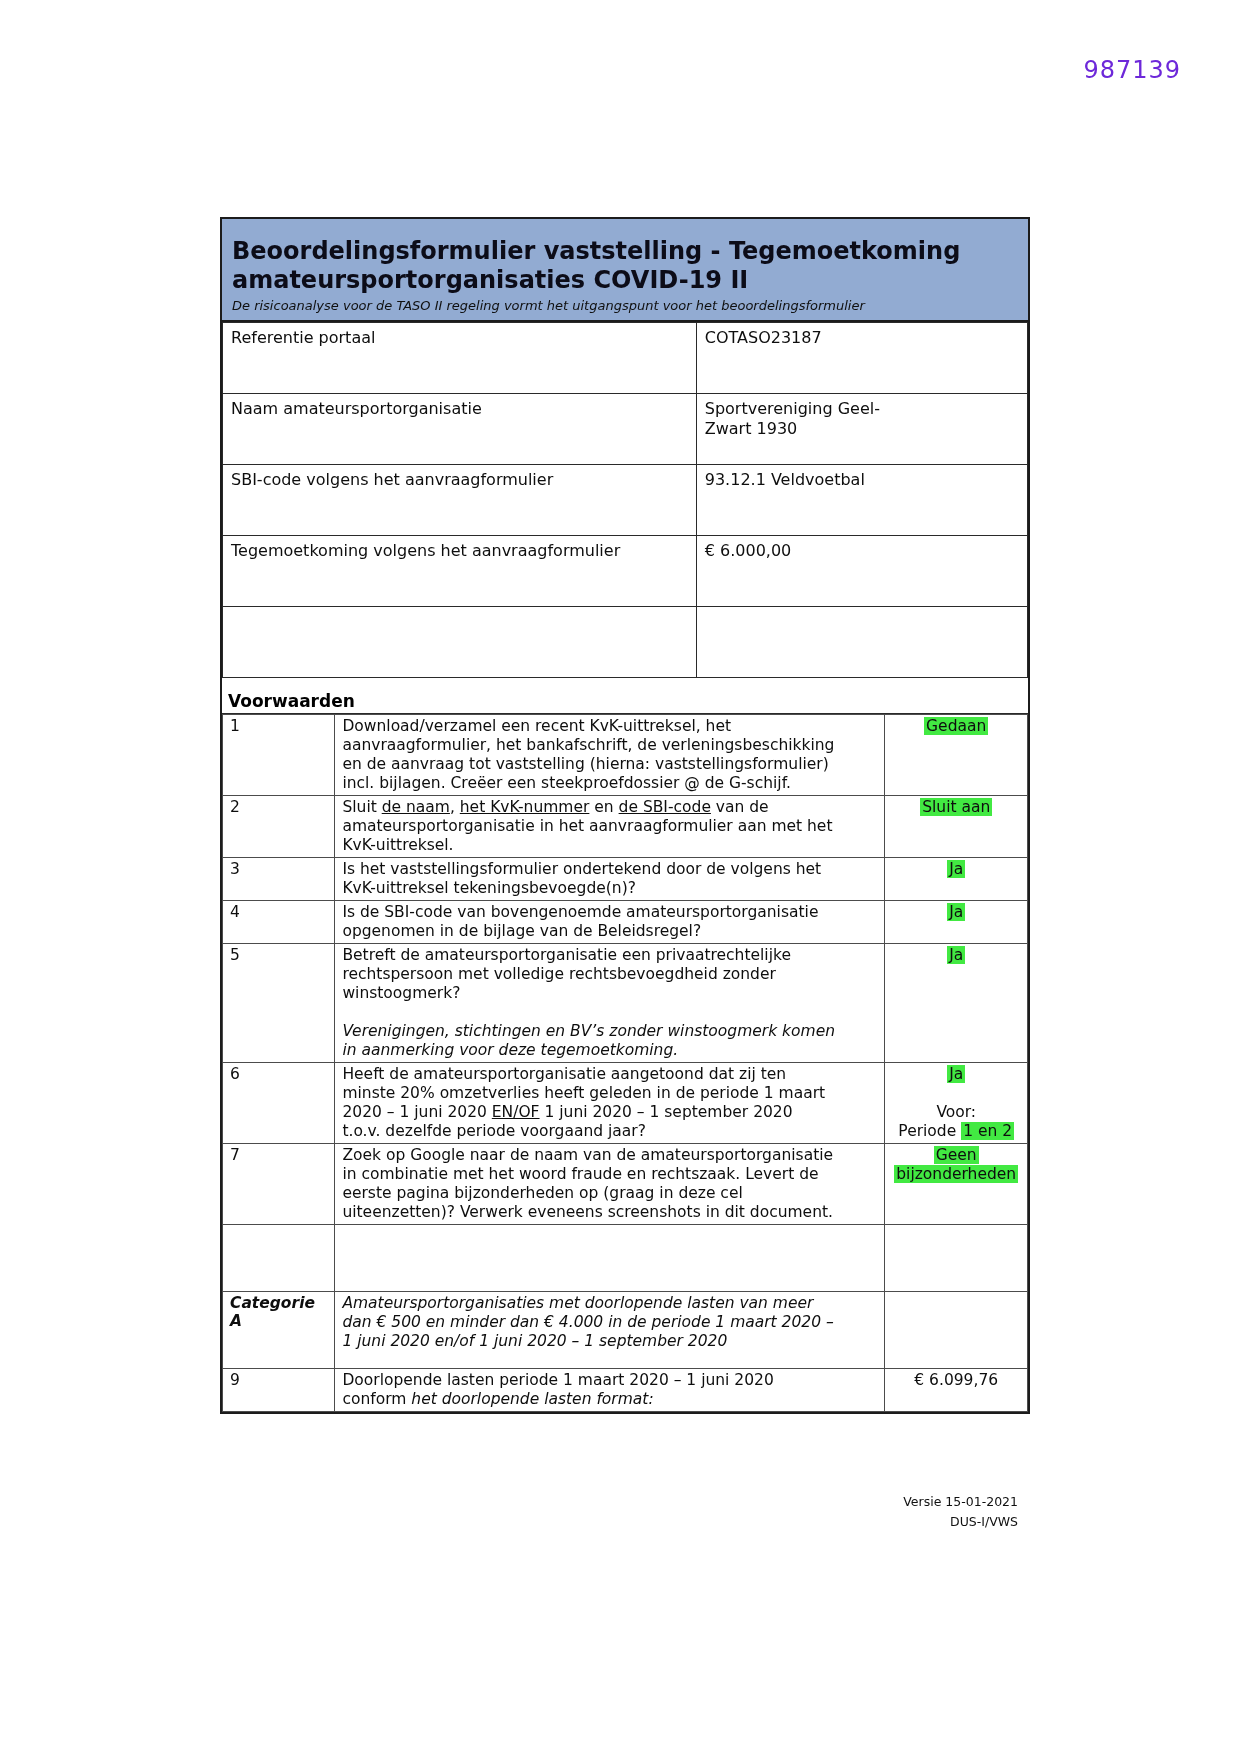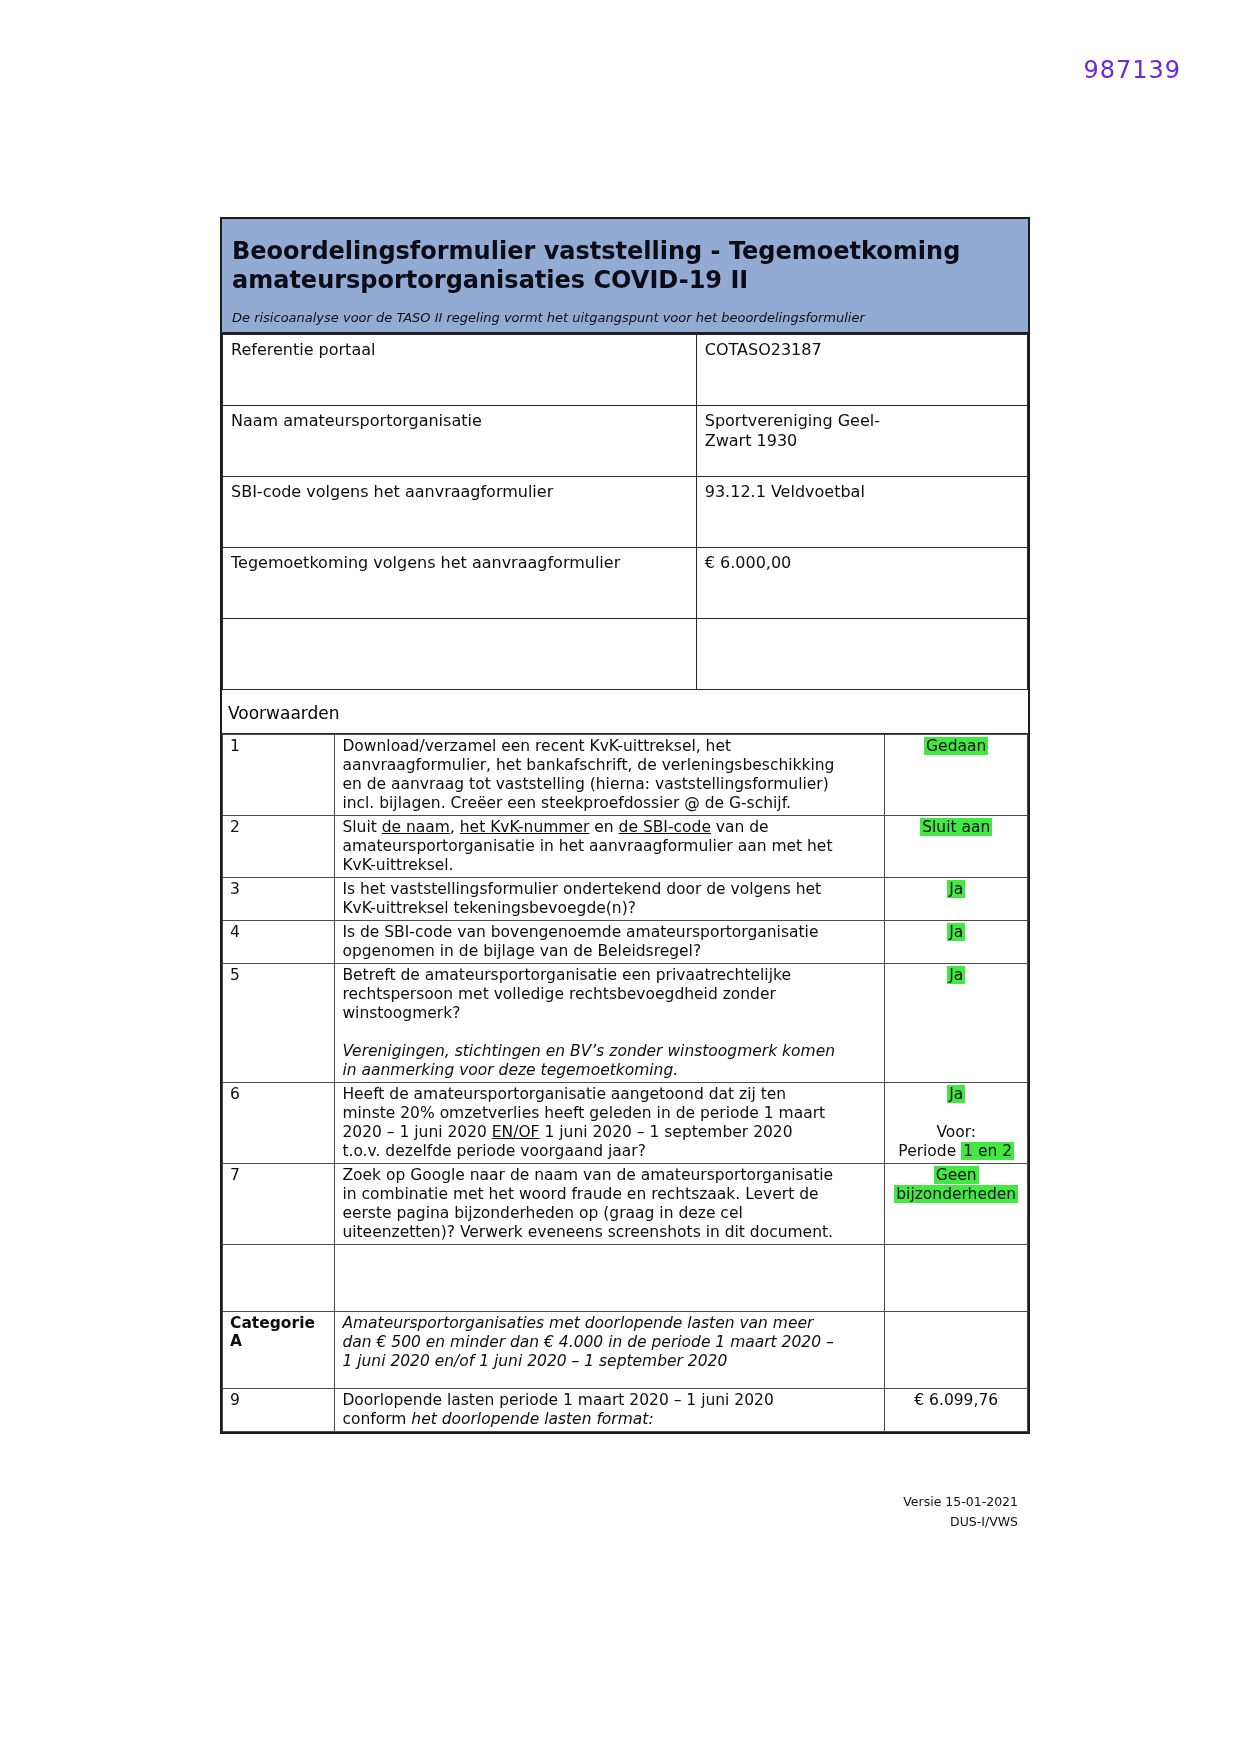--- a/index.html
+++ b/index.html
@@ -2,33 +2,33 @@
 <html style="--hdr: #92abd2; --hl: #42e942;"><head>
 <meta charset="utf-8">
 <style>
   html,body{margin:0;padding:0;}
   body{font-family:"DejaVu Sans","Liberation Sans",sans-serif;background:#ffffff;}
   .page{position:relative;width:1241px;height:1754px;background:#fff;overflow:hidden;}
   .page-number{position:absolute;top:56px;right:60px;font-size:24px;color:#6d28d9;letter-spacing:1px;}
   .doc{position:absolute;left:220px;top:217px;width:806px;border:2px solid #1c1c1c;box-sizing:content-box;}
   .doc-header{padding:18px 10px 7px;border-bottom:2px solid #1c1c1c;background:var(--hdr,#92abd2);}
   .doc-title{font-size:24px;font-weight:bold;color:#0c0c18;line-height:1.22;}
-  .doc-subtitle{font-size:13px;font-style:italic;color:#101010;margin-top:14px;}
+  .doc-subtitle{font-size:13px;font-style:italic;color:#101010;margin-top:2px;}
   table{border-collapse:collapse;width:100%;table-layout:fixed;}
   .info-table td{border:1.5px solid #2a2a2a;vertical-align:top;padding:5px 8px;font-size:16px;height:60px;color:#0e0e0e;}
   .iline{line-height:20px;min-height:20px;}
-  .section-row{padding:13px 6px 10px;font-weight:normal;font-size:17px;color:#000;border-bottom:1.5px solid #2a2a2a;}
+  .section-row{padding:13px 6px 2px;font-weight:bold;font-size:17px;color:#000;border-bottom:1.5px solid #2a2a2a;}
   .cond-table td{border:1px solid #4c4c4c;vertical-align:top;padding:2px 7px;color:#0e0e0e;}
   .cond-table td.num{font-size:15.5px;}
   .cond-table td.status{text-align:center;}
   .line{min-height:19px;line-height:19px;font-size:15.5px;white-space:nowrap;}
   td.status .line{white-space:normal;}
   tr.empty td{height:62px;}
   tr.category td{height:72px;}
-  tr.category td.num{font-weight:bold;margin-left:36px;}
+  tr.category td.num{font-weight:bold;font-style:italic;margin-left:36px;}
   .u{text-decoration:underline;}
   .i{font-style:italic;}
   .hl{background:var(--hl,#42e942);padding:0 2px;}
   .footer{position:absolute;top:1492px;right:223px;text-align:right;font-size:12.5px;line-height:1.6;color:#101010;}
 </style>
 </head>
 <body>
 
 <div class="page">
 

